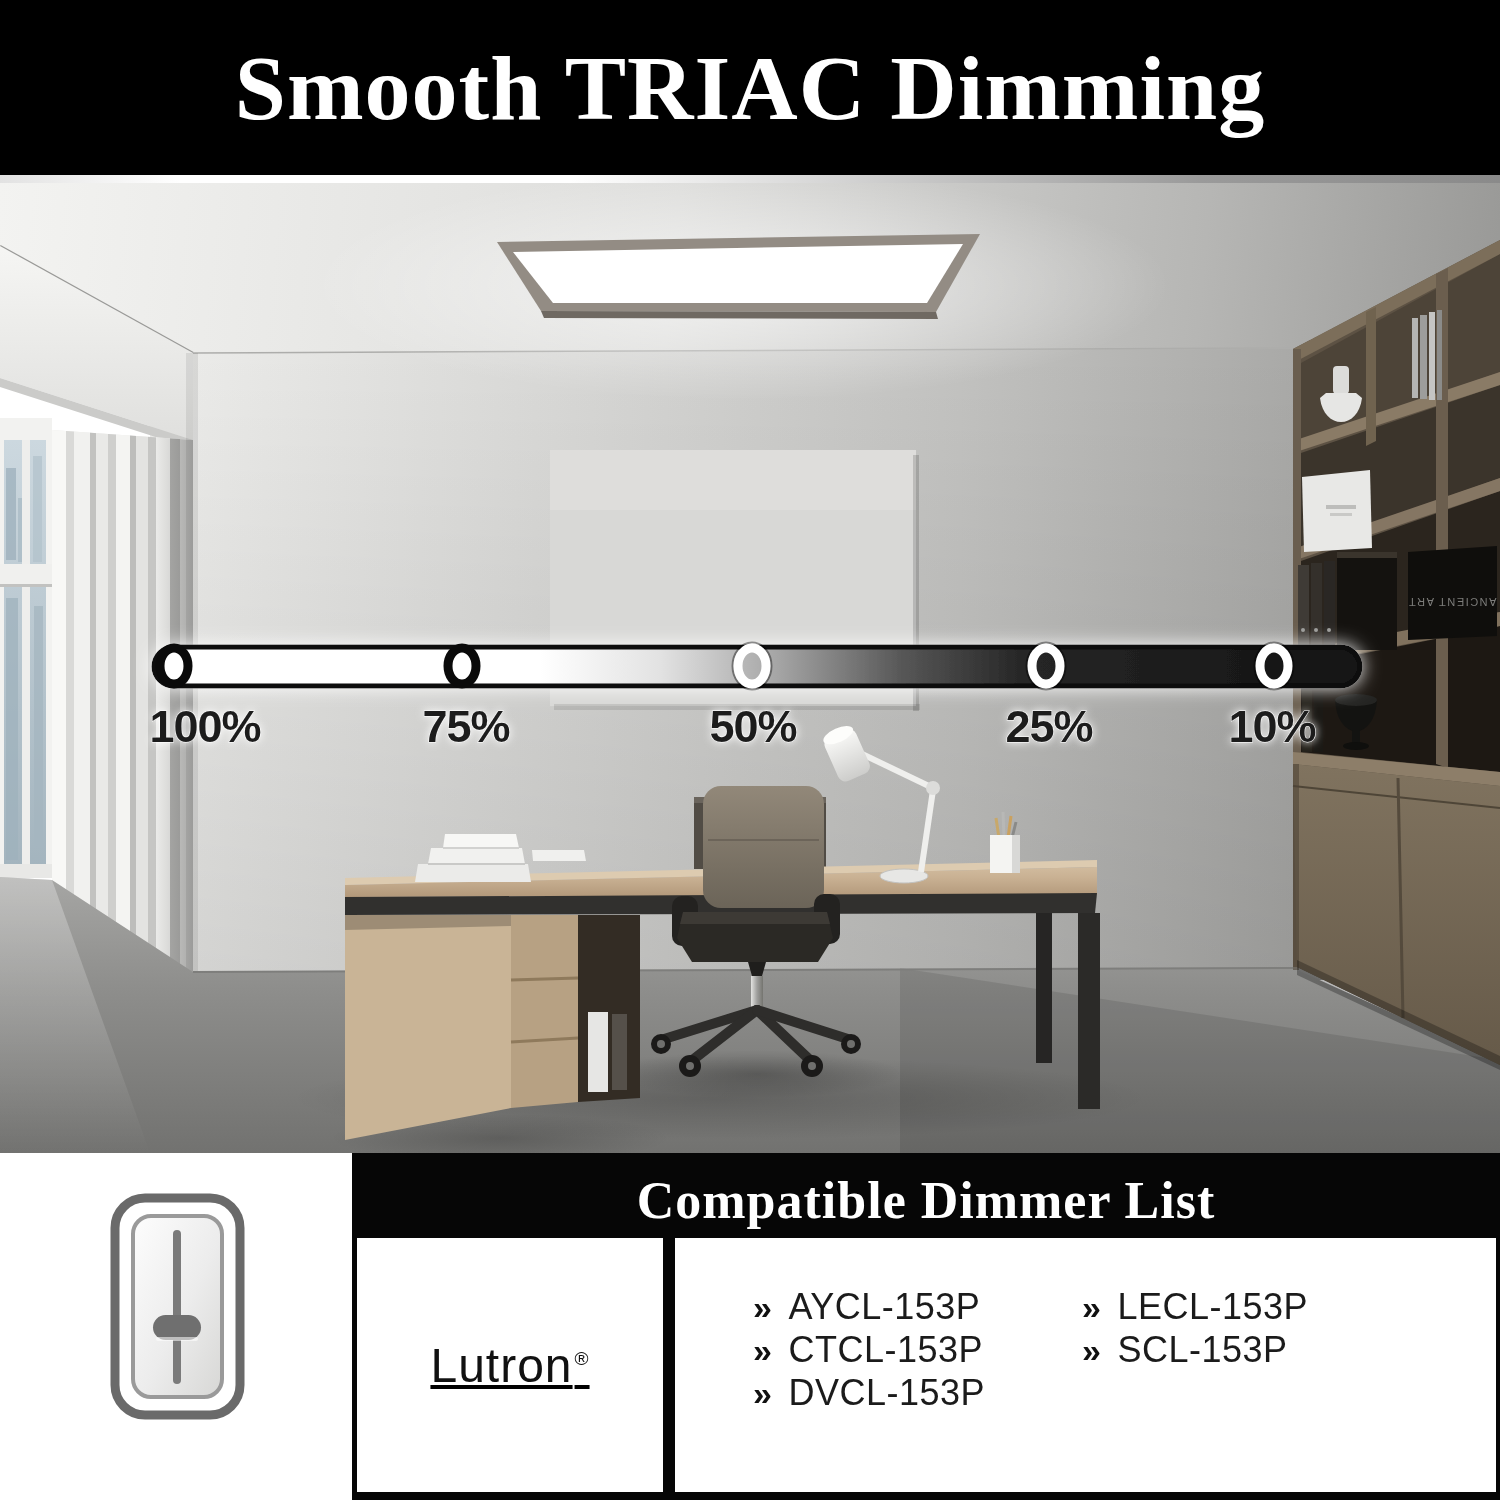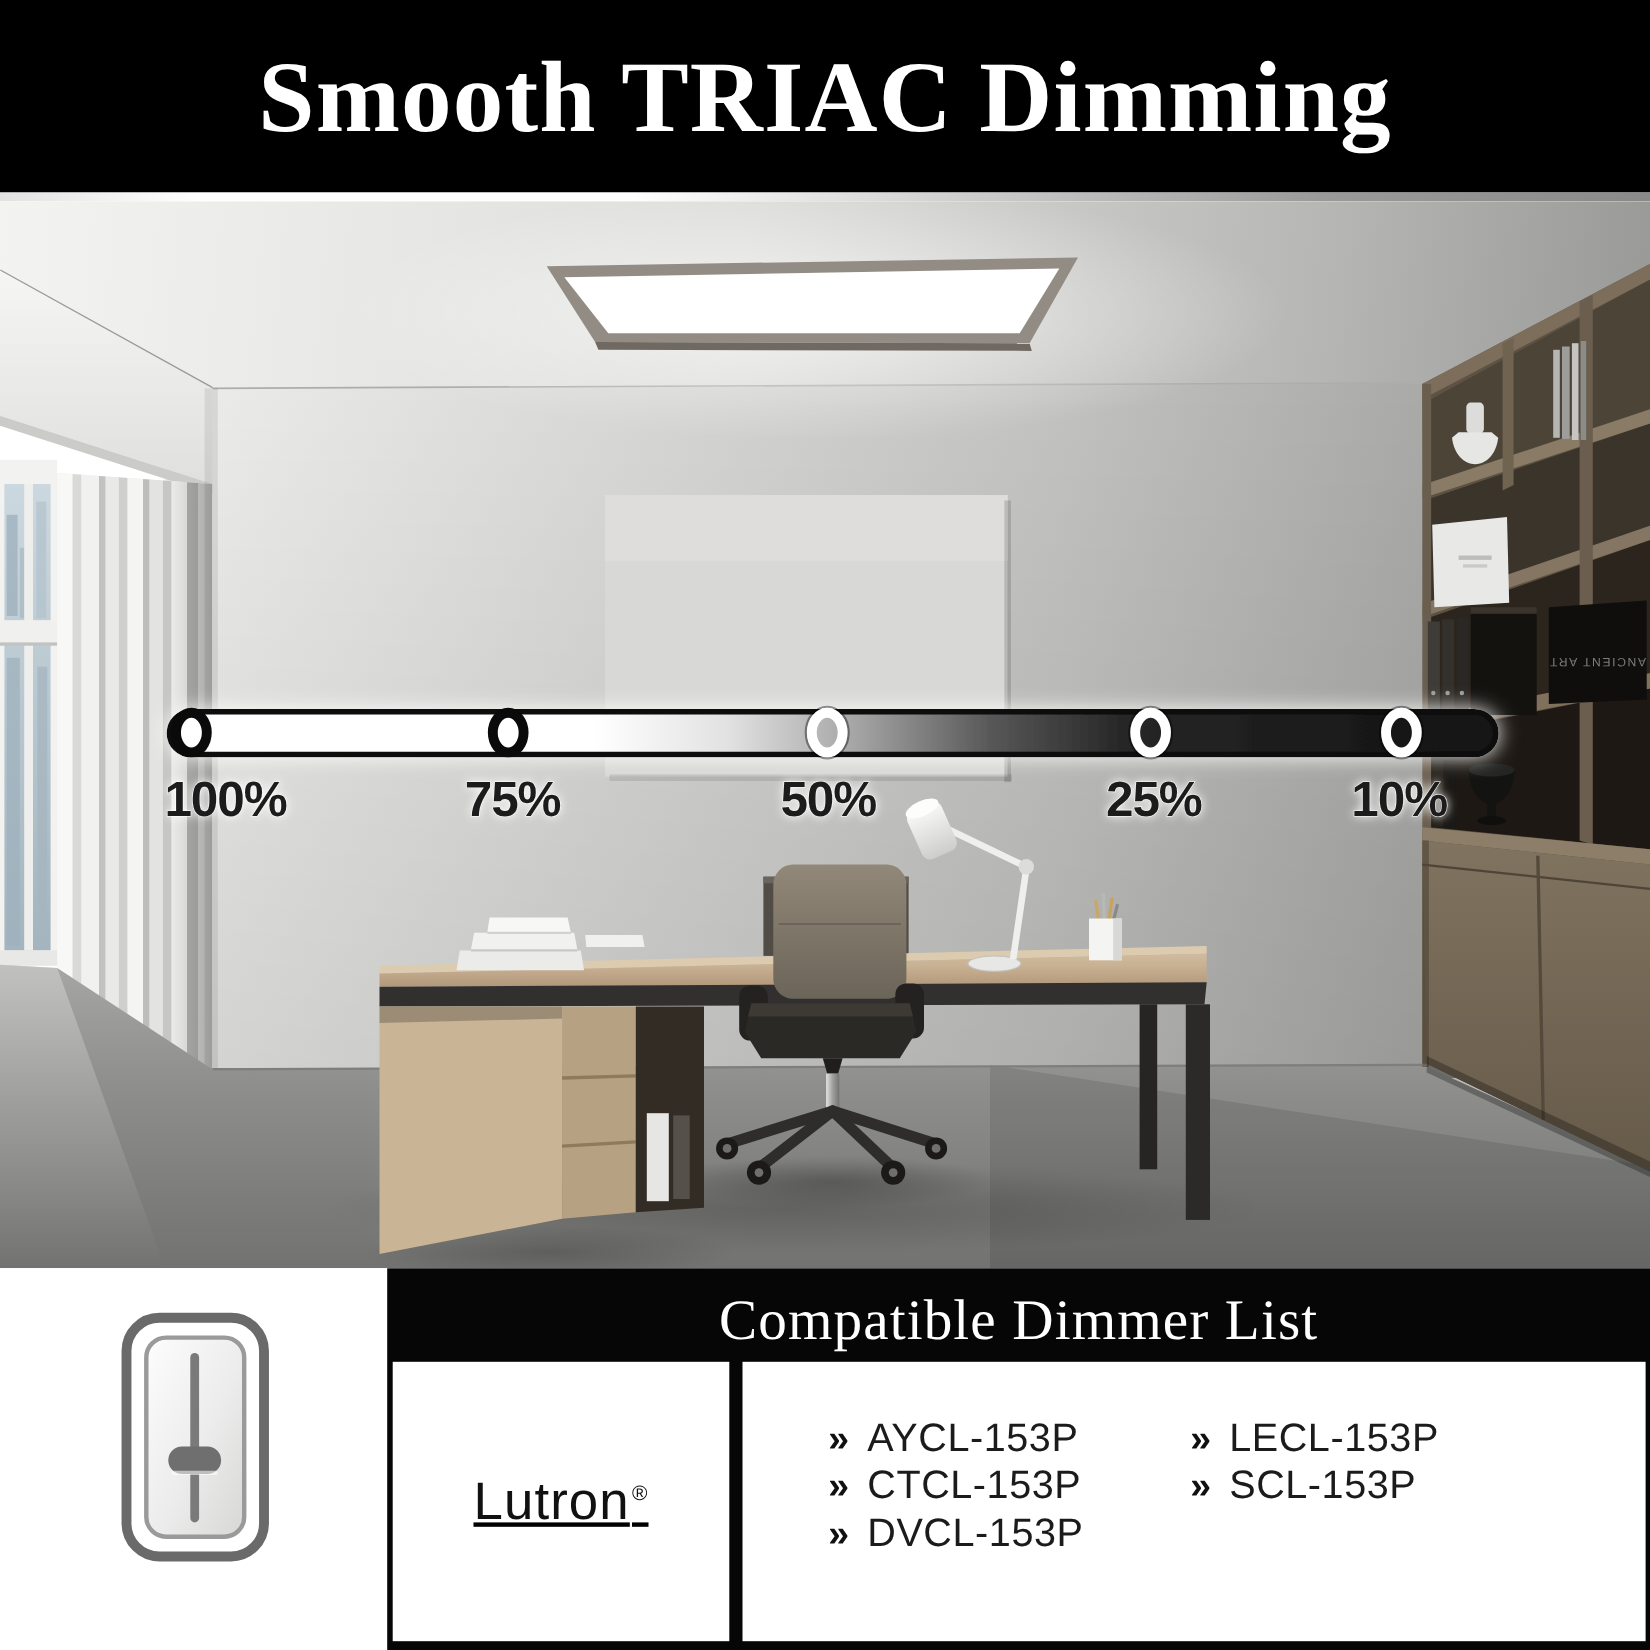--- a/index.html
+++ b/index.html
@@ -11,21 +11,21 @@
   .banner h1{margin:0;color:#ffffff;font-family:"Liberation Serif",serif;font-weight:bold;
              font-size:92px;letter-spacing:1px;white-space:nowrap;}
   .banner-strip{position:absolute;left:0;top:175px;width:1500px;height:8px;
     background:linear-gradient(90deg,#e2e2e2 0%,#ffffff 12%,#ffffff 38%,#cfcfcf 58%,#9a9a9a 80%,#8a8a8a 100%);}
   
   .photo{position:absolute;left:0;top:183px;width:1500px;height:970px;}
   
   .note-panel{position:absolute;left:0;top:1153px;width:352px;height:347px;background:#ffffff;}
   .dim-section{position:absolute;left:352px;top:1153px;width:1148px;height:347px;background:#060606;}
   .dim-title{position:absolute;left:0;top:18px;width:1148px;text-align:center;color:#ffffff;
-    font-family:"Liberation Serif",serif;font-weight:normal;font-size:52px;letter-spacing:1px;}
+    font-family:"Liberation Serif",serif;font-weight:bold;font-size:52px;letter-spacing:1px;}
   .cell{position:absolute;background:#ffffff;}
   .cell-brand{left:5px;top:85px;width:306px;height:254px;display:flex;align-items:center;justify-content:center;text-decoration:underline;}
   .brand-text{font-size:48px;color:#111111;letter-spacing:1px;}
   .brand-text sup{font-size:19px;vertical-align:super;margin-left:2px;}
   .cell-models{left:323px;top:85px;width:821px;height:254px;}
   .model-col{position:absolute;top:48px;}
   .model-col.c1{left:78px;}
   .model-col.c2{left:407px;}
   .model-row{display:flex;align-items:baseline;height:43px;font-size:36px;color:#1b1b1b;letter-spacing:0.5px;}
   .chev{font-weight:bold;font-size:34px;margin-right:16px;color:#111111;}

